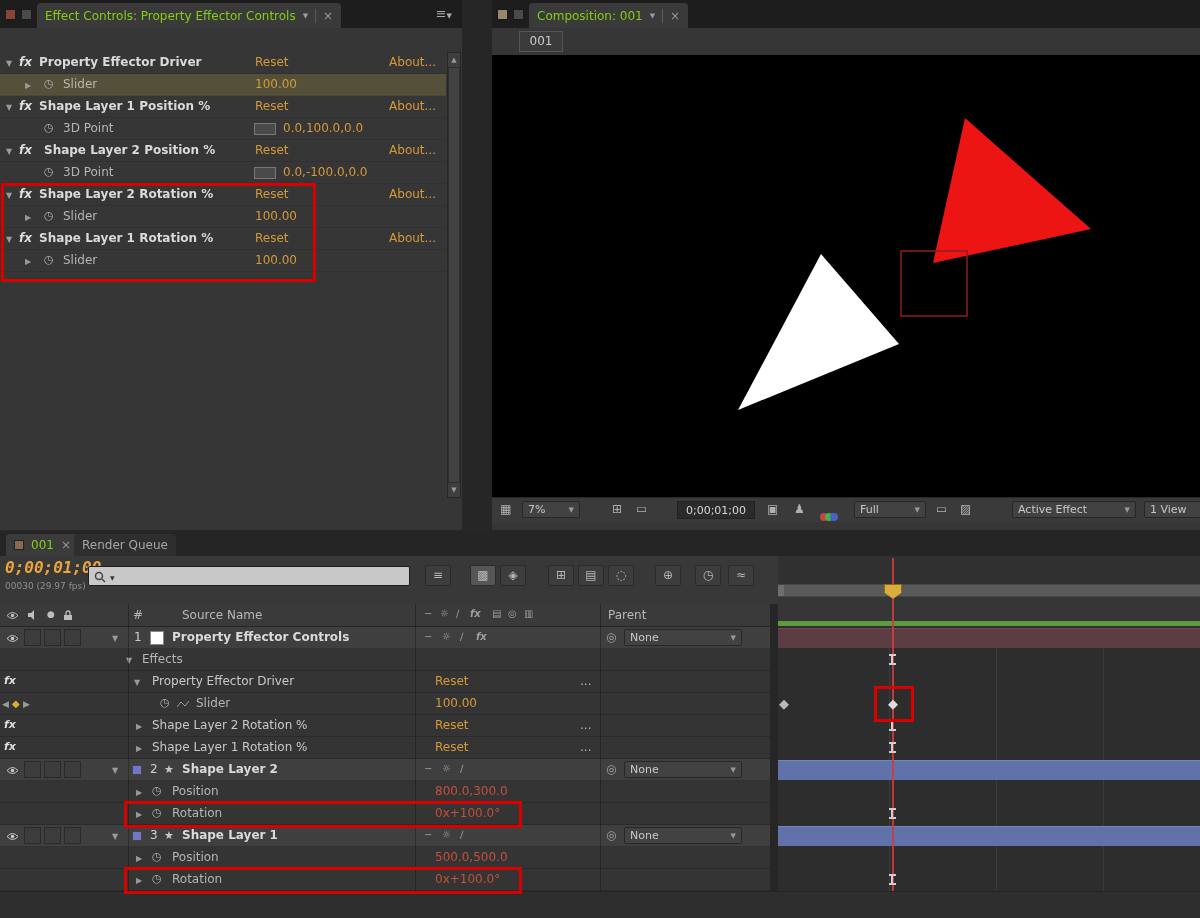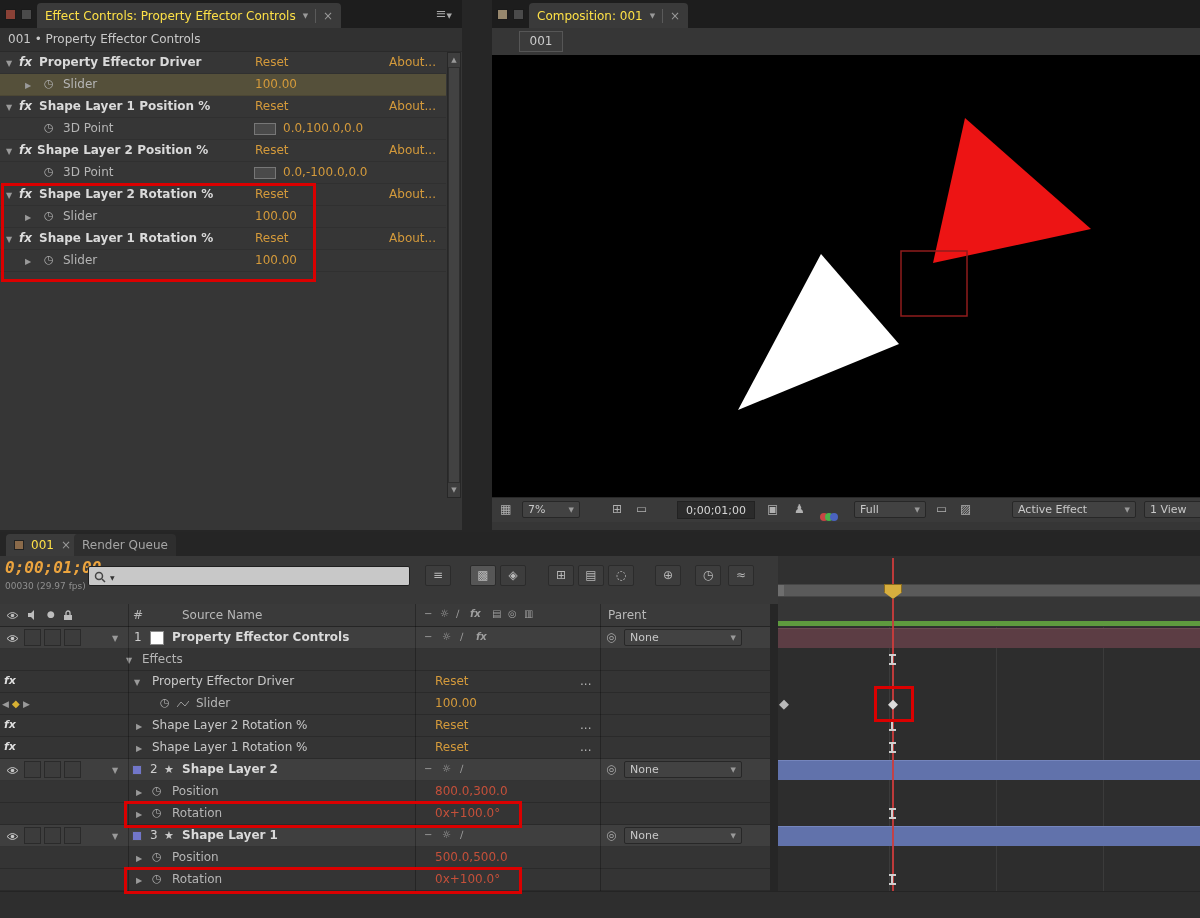--- a/index.html
+++ b/index.html
@@ -10,21 +10,21 @@
 .gold{color:#d49a3b}
 .redv{color:#c4503a}
 .b{font-weight:bold;color:#dadada}
 .lbl{color:#b5b5b5}
 .tw{position:absolute;font-size:8px;color:#9a9a9a;top:7px}
 .sw{position:absolute;font-size:11px;color:#b0b0b0;top:3px}
 .fxi{font-style:italic;font-weight:bold;color:#dedede}
 .redbox{position:absolute;border:3px solid #db0000;z-index:60;pointer-events:none}
 .tabbar{position:absolute;left:0;top:0;right:0;height:28px;background:#1d1d1d}
 .ptab{position:absolute;top:3px;height:25px;background:#3a3a3a;border-radius:4px 4px 0 0;display:flex;align-items:center;padding:0 8px;gap:7px}
-.ptab .lab{font-size:12px;color:#fde047}
+.ptab .lab{font-size:12px;color:#84cc16}
 .sep{width:1px;height:14px;background:#5a5a5a}
 .x{color:#9a9a9a;font-size:12px}
 .caret{font-size:7px;color:#9a9a9a}
 .chip{position:absolute;width:11px;height:11px;top:9px;border:1px solid #1a1a1a}
 .ecrow{position:relative;height:22px;border-bottom:1px solid rgba(0,0,0,.10)}
 .cell{position:absolute;top:2px;width:17px;height:17px;background:#3c3c3c;border:1px solid #2a2a2a}
 .dd{position:absolute;top:2px;height:17px;background:#424242;border:1px solid #272727;border-radius:2px;display:flex;align-items:center;justify-content:space-between;padding:0 5px;font-size:11px;color:#c8c8c8}
 .ib{position:absolute;width:26px;height:21px;background:#3d3d3d;border:1px solid #2b2b2b;border-radius:2px;color:#b8b8b8;font-size:12px;text-align:center;line-height:19px}
 .ibeam{position:absolute;width:7px;height:11px;border-top:2px solid #cfcfcf;border-bottom:2px solid #cfcfcf;z-index:25}
 .ibeam i{position:absolute;left:2px;top:0;width:2px;height:100%;background:#cfcfcf}
@@ -41,23 +41,20 @@
     <span class="chip" style="left:5px;background:#8a4136"></span>
     <span class="chip" style="left:21px;background:#4a4a4a"></span>
     <div class="ptab" style="left:37px">
       <span class="lab">Effect Controls: Property Effector Controls</span>
       <span class="caret">▼</span>
       <span class="sep"></span>
       <span class="x">×</span>
     </div>
     <span style="position:absolute;right:10px;top:6px;color:#aaa;font-size:13px"><span>≡</span><span style="font-size:7px">▼</span></span>
   </div>
-  <div style="position:absolute;left:0;top:28px;width:100%;height:24px;background:#313131;border-bottom:1px solid #2a2a2a">
-    <span class="t" style="left:8px;top:4px;color:#c9c9c9">001 • Property Effector Controls</span>
-  </div>
 
   <div class="abs" style="left:0;top:52px;width:446px">
 
     <div class="ecrow">
       <span class="tw" style="left:6px">▼</span>
       <span class="t fxi" style="left:19px">fx</span>
       <span class="t b" style="left:39px">Property Effector Driver</span>
       <span class="t gold" style="left:255px">Reset</span>
       <span class="t gold" style="right:10px">About...</span>
     </div>
@@ -80,21 +77,21 @@
     <div class="ecrow">
       <span class="sw" style="left:44px">◷</span>
       <span class="t lbl" style="left:63px">3D Point</span>
       <span style="position:absolute;left:254px;top:5px;width:22px;height:12px;background:#4a4a4a;border:1px solid #777"></span>
       <span class="t gold" style="left:283px">0.0,100.0,0.0</span>
     </div>
 
     <div class="ecrow">
       <span class="tw" style="left:6px">▼</span>
       <span class="t fxi" style="left:19px">fx</span>
-      <span class="t b" style="left:37px">Shape Layer 2 Position %</span>
+      <span class="t b" style="left:44px">Shape Layer 2 Position %</span>
       <span class="t gold" style="left:255px">Reset</span>
       <span class="t gold" style="right:10px">About...</span>
     </div>
 
     <div class="ecrow">
       <span class="sw" style="left:44px">◷</span>
       <span class="t lbl" style="left:63px">3D Point</span>
       <span style="position:absolute;left:254px;top:5px;width:22px;height:12px;background:#4a4a4a;border:1px solid #777"></span>
       <span class="t gold" style="left:283px">0.0,-100.0,0.0</span>
     </div>

